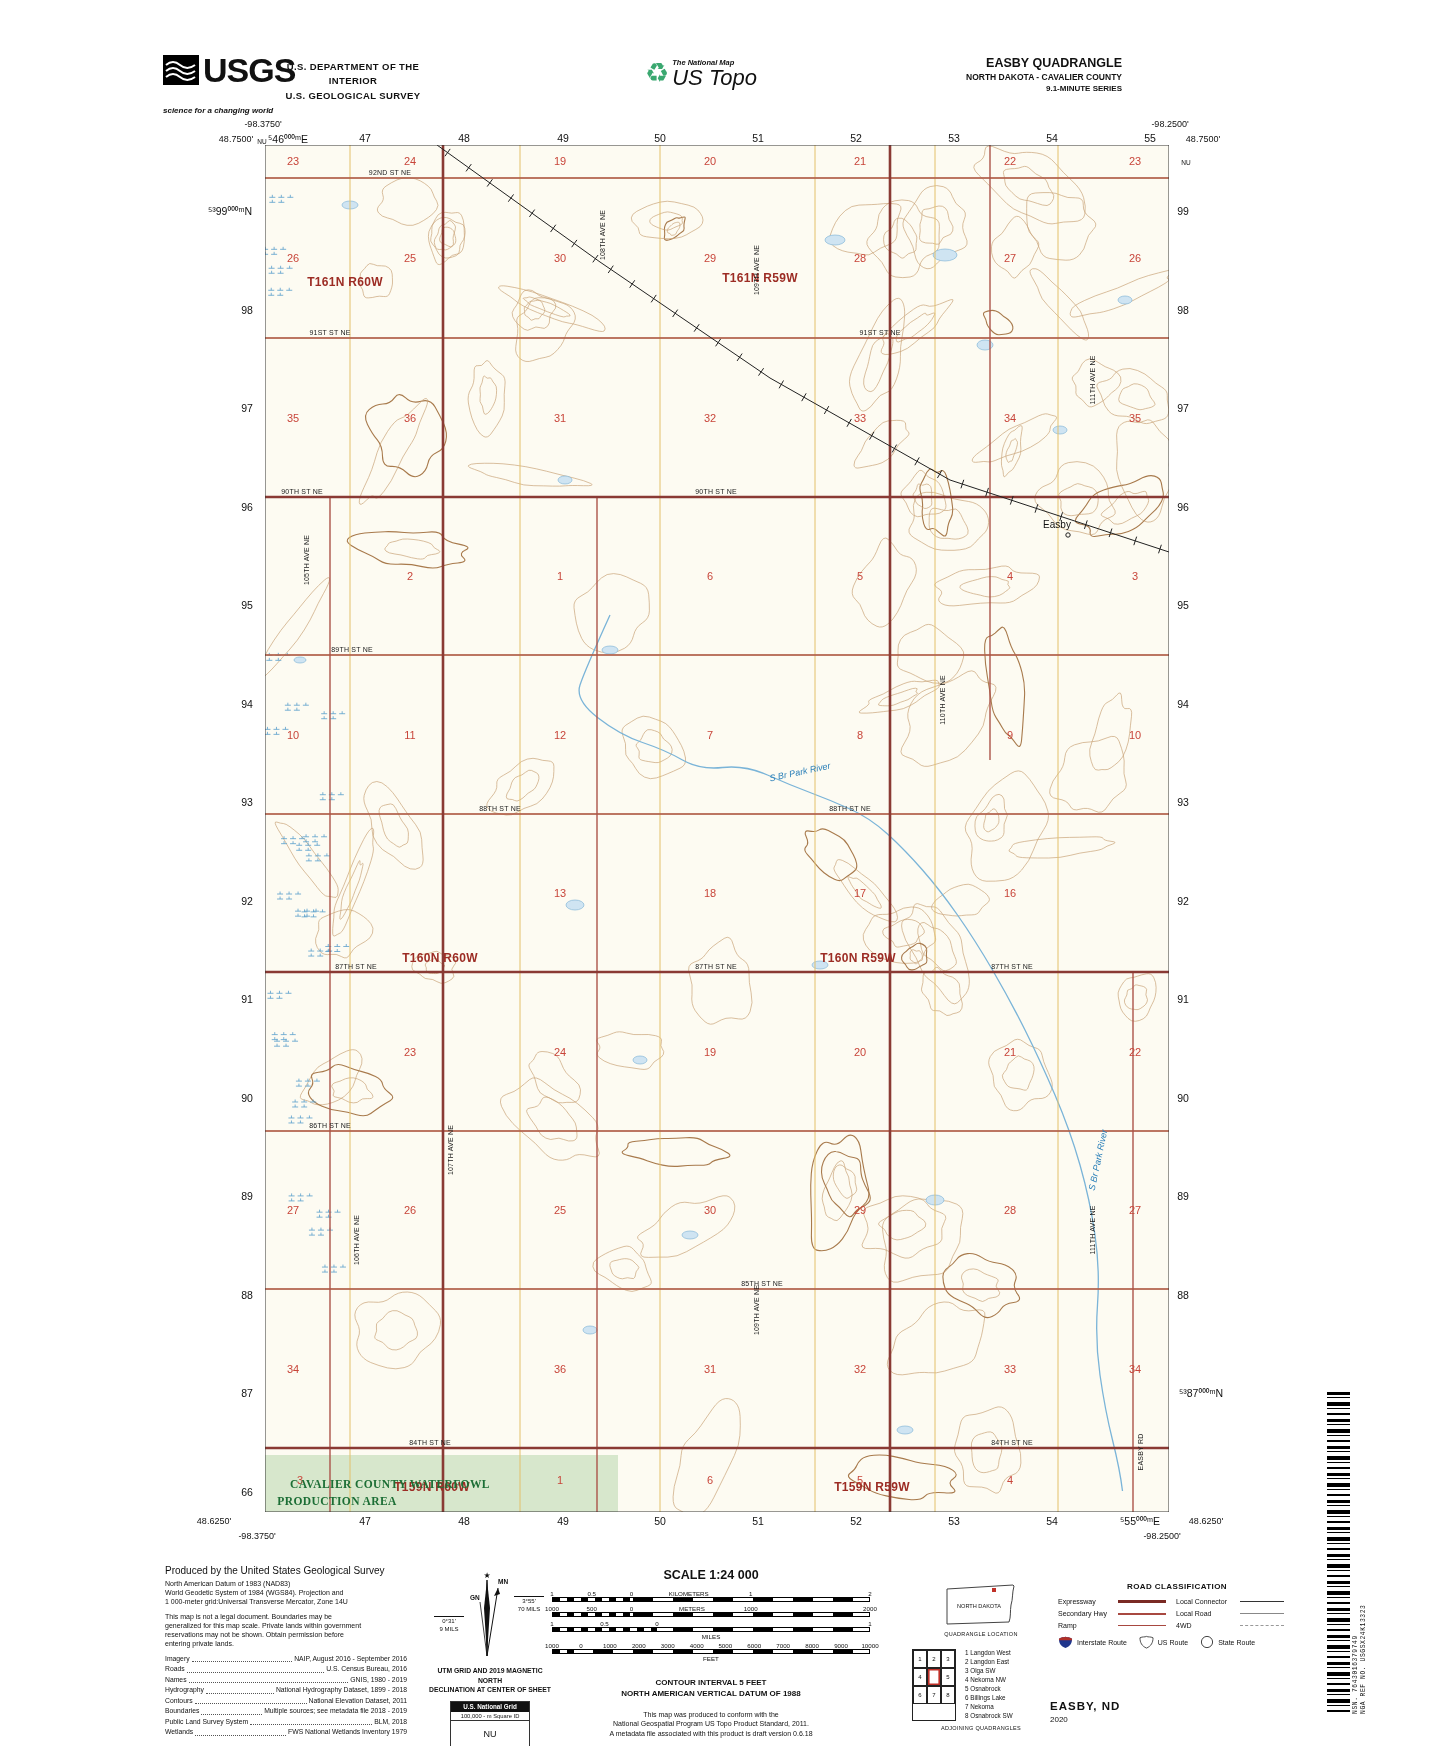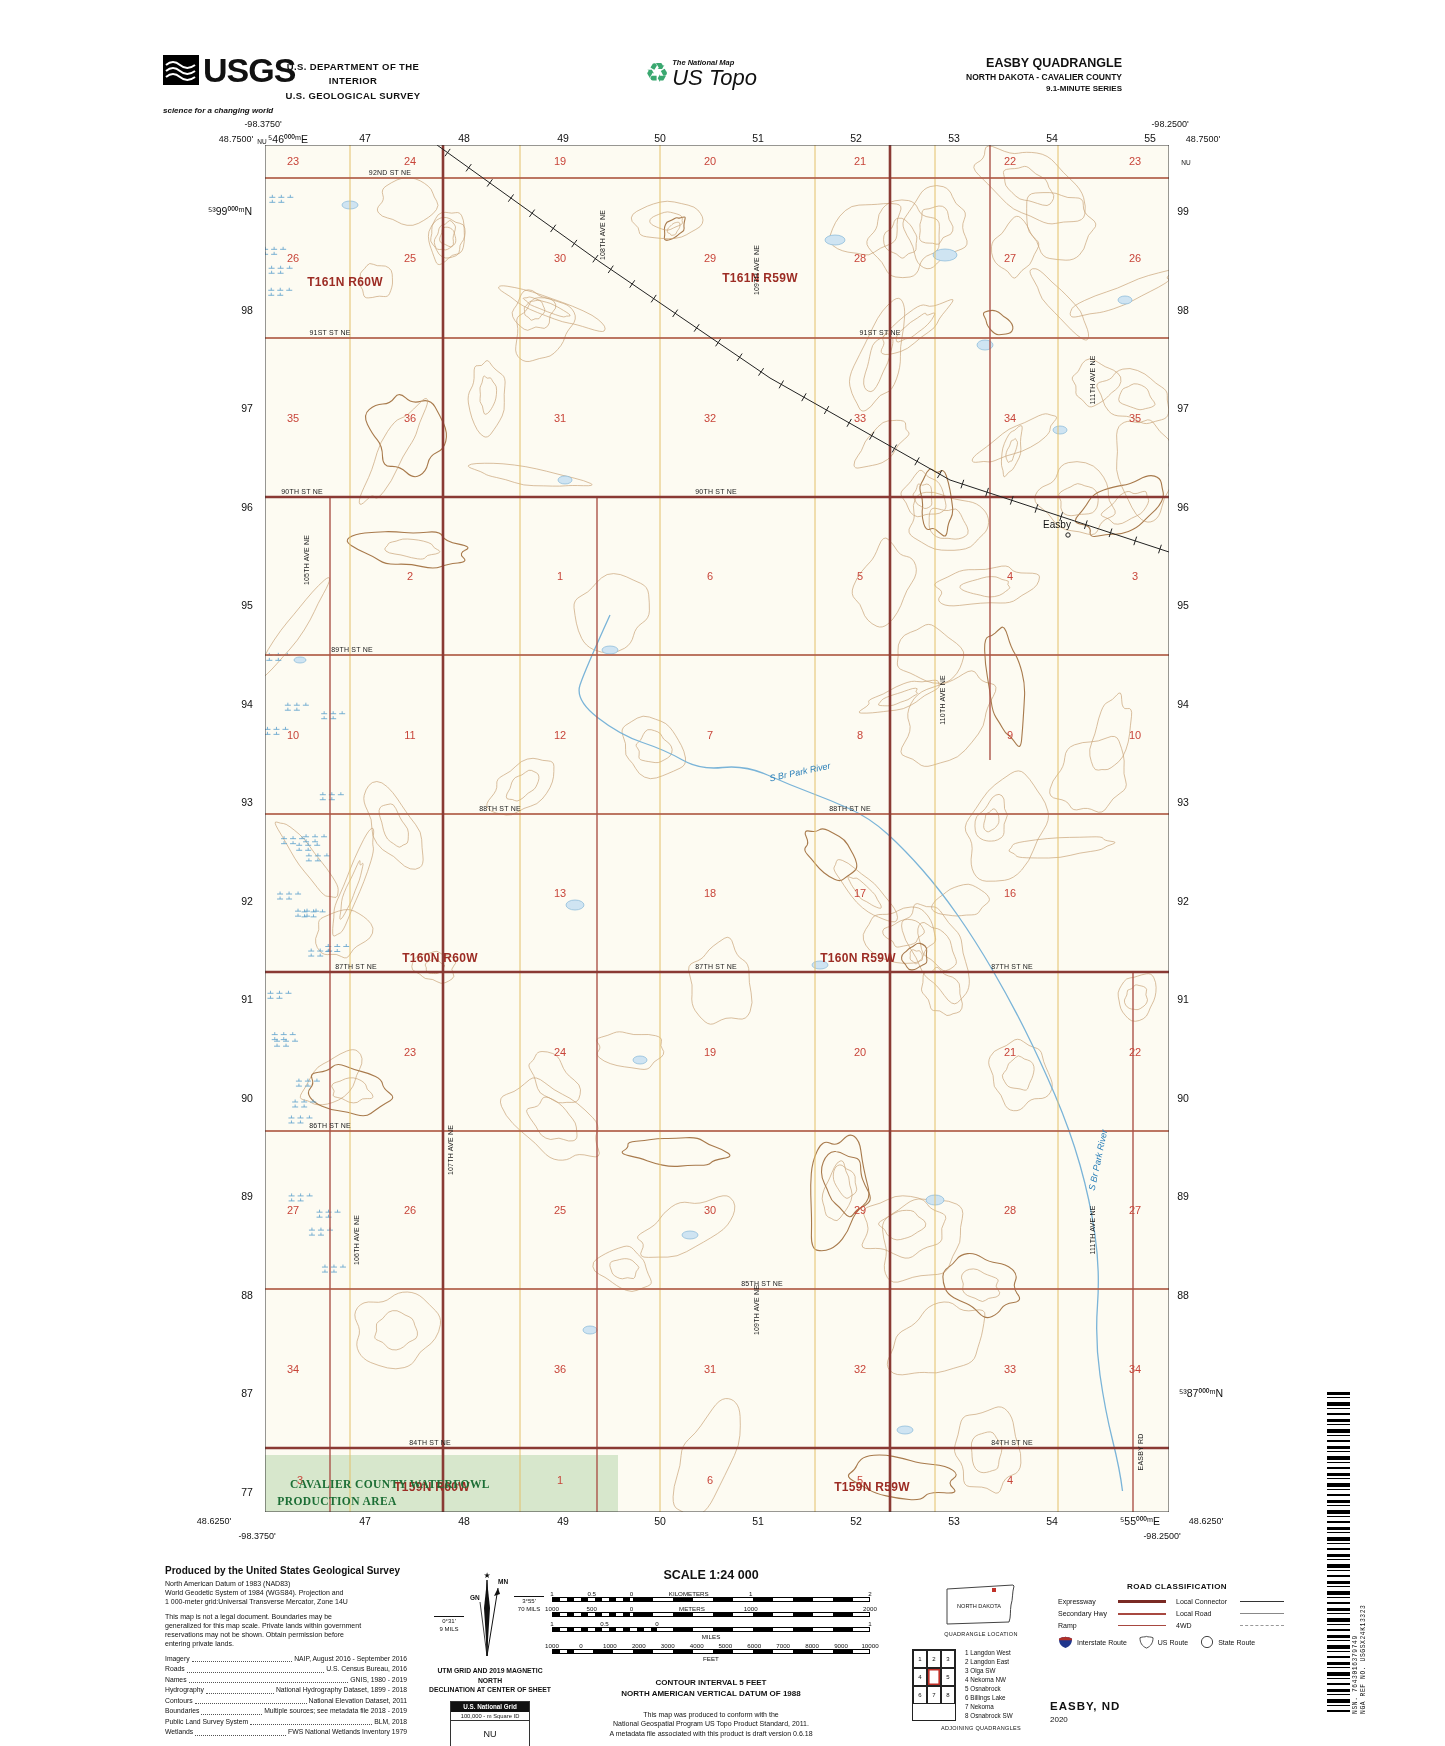--- a/index.html
+++ b/index.html
@@ -31,21 +31,21 @@
   .twp{font-size:12px;font-weight:bold;color:#9c2c24;letter-spacing:.3px;}
   .road{font-size:7px;color:#1a1a1a;letter-spacing:.2px;}
   .roadv{font-size:7px;color:#1a1a1a;letter-spacing:.2px;transform:translate(-50%,-50%) rotate(-90deg);}
   .water{font-size:9px;font-style:italic;color:#2a7fb8;}
   .rotA{transform:translate(-50%,-50%) rotate(-12deg);}
   .rotB{transform:translate(-50%,-50%) rotate(-78deg);}
   .town{font-size:10px;color:#111;}
   .wpa{font-family:"Liberation Serif",serif;font-size:11.5px;font-weight:bold;color:#1c6e35;letter-spacing:.4px;}
   
   .produced{position:absolute;left:165px;top:1565px;width:242px;}
-  .p-title{font-size:10px;font-weight:bold;margin-bottom:3px;}
+  .p-title{font-size:10px;font-weight:normal;margin-bottom:3px;}
   .p-par{font-size:7px;line-height:1.32;white-space:pre-line;margin-bottom:5px;}
   .credits{margin-top:2px;}
   .crow{display:flex;font-size:6.8px;line-height:1.55;align-items:flex-end;}
   .cdots{flex:1;border-bottom:1px dotted #555;margin:0 2px 2px 2px;}
   
   .decl{position:absolute;left:428px;top:1568px;width:124px;text-align:center;}
   .decl-cap{font-size:6.8px;font-weight:bold;line-height:1.4;white-space:pre-line;margin-top:2px;}
   .mils{position:absolute;font-size:6px;line-height:1.3;border-top:1px solid #111;padding-top:1px;width:30px;text-align:center;}
   .usng{border:1px solid #333;width:78px;margin:6px auto 0 auto;background:#fff;}
   .usng-h{background:#111;color:#fff;font-size:6.3px;font-weight:bold;padding:1.5px 0;}
@@ -669,21 +669,21 @@
       <div class="ml utm" style="left: 247px; top: 507px;">96</div>
       <div class="ml utm" style="left: 247px; top: 605px;">95</div>
       <div class="ml utm" style="left: 247px; top: 704px;">94</div>
       <div class="ml utm" style="left: 247px; top: 802px;">93</div>
       <div class="ml utm" style="left: 247px; top: 901px;">92</div>
       <div class="ml utm" style="left: 247px; top: 999px;">91</div>
       <div class="ml utm" style="left: 247px; top: 1098px;">90</div>
       <div class="ml utm" style="left: 247px; top: 1196px;">89</div>
       <div class="ml utm" style="left: 247px; top: 1295px;">88</div>
       <div class="ml utm" style="left: 247px; top: 1393px;">87</div>
-      <div class="ml utm" style="left: 247px; top: 1492px;">77</div>
+      <div class="ml utm" style="left: 247px; top: 1492px;">66</div>
       <div class="ml utm" style="left: 1183px; top: 211px;">99</div>
       <div class="ml utm" style="left: 1183px; top: 310px;">98</div>
       <div class="ml utm" style="left: 1183px; top: 408px;">97</div>
       <div class="ml utm" style="left: 1183px; top: 507px;">96</div>
       <div class="ml utm" style="left: 1183px; top: 605px;">95</div>
       <div class="ml utm" style="left: 1183px; top: 704px;">94</div>
       <div class="ml utm" style="left: 1183px; top: 802px;">93</div>
       <div class="ml utm" style="left: 1183px; top: 901px;">92</div>
       <div class="ml utm" style="left: 1183px; top: 999px;">91</div>
       <div class="ml utm" style="left: 1183px; top: 1098px;">90</div>

